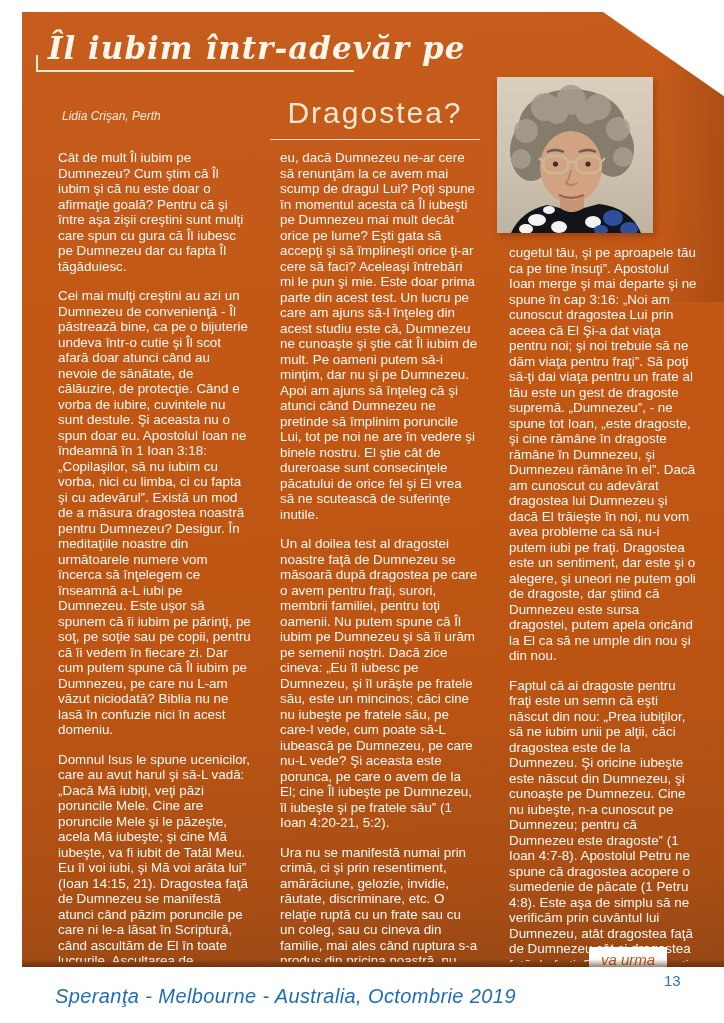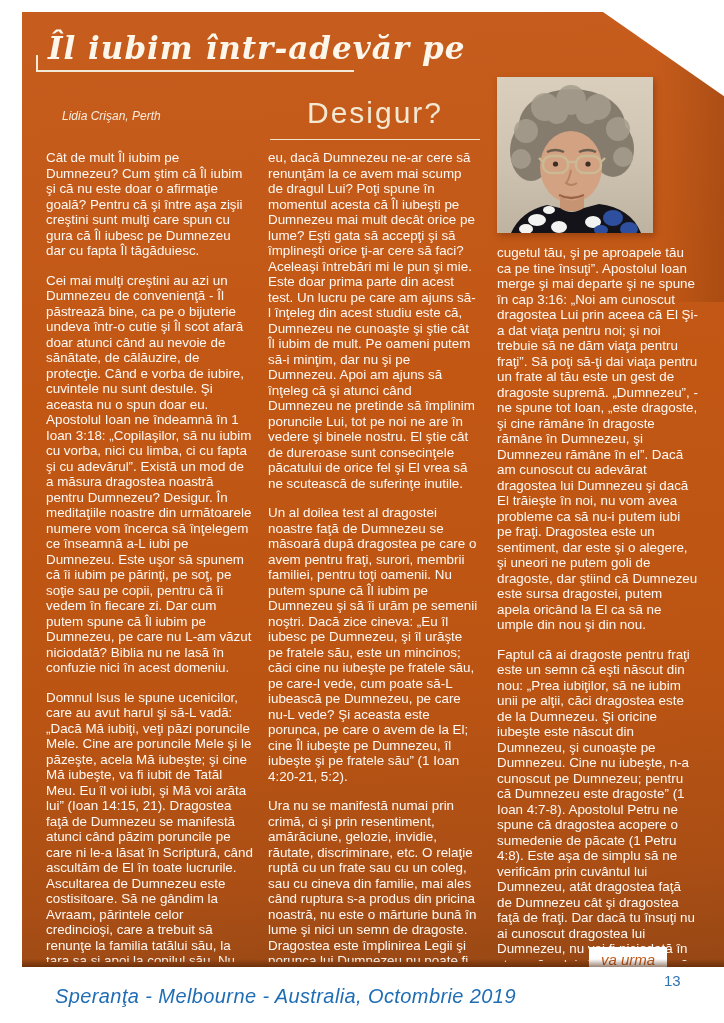--- a/index.html
+++ b/index.html
@@ -46,21 +46,21 @@
   }
   .photo{
     position:absolute;left:475px;top:65px;width:156px;height:156px;
     box-shadow:2px 3px 7px rgba(75,30,2,.35);
   }
   .cols{
     position:absolute;left:24px;top:138px;width:652px;height:812px;
     display:flex;overflow:hidden;
   }
   .col{font-size:13.4px;line-height:15.5px;color:#fdf8f3;}
-  .col p{margin:0 0 14px 0;}
+  .col p{margin:0 0 14px 12px;}
   .col .it{}
   .col-1{width:207px;margin-right:15px;}
   .col-2{width:210px;margin-right:19px;}
   .col-3{width:201px;padding-top:95px;box-sizing:border-box;}
   .va-urma{
     position:absolute;left:567px;top:935px;width:78px;height:25px;
     background:#ffffff;color:#bf5715;font-style:italic;font-size:15px;
     display:flex;align-items:center;justify-content:center;border-radius:1px;
   }
   .page-num{
@@ -78,21 +78,21 @@
 
   <div class="orange">
     <div class="fold-shade"></div>
 
     <div class="series-title">Îl iubim într-adevăr pe</div>
     <div class="title-underline"></div>
 
     <div class="author">Lidia Crişan, Perth</div>
 
     <div class="headline-wrap">
-      <h2>Desigur?</h2>
+      <h2>Dragostea?</h2>
     </div>
 
     <div class="photo">
       <svg viewBox="0 0 156 156" width="156" height="156">
         <defs>
           <linearGradient id="bg" x1="0" y1="0" x2="0" y2="1">
             <stop offset="0" stop-color="#d9cfbc"></stop>
             <stop offset="0.55" stop-color="#cdc3b0"></stop>
             <stop offset="1" stop-color="#bdb3a0"></stop>
           </linearGradient>

